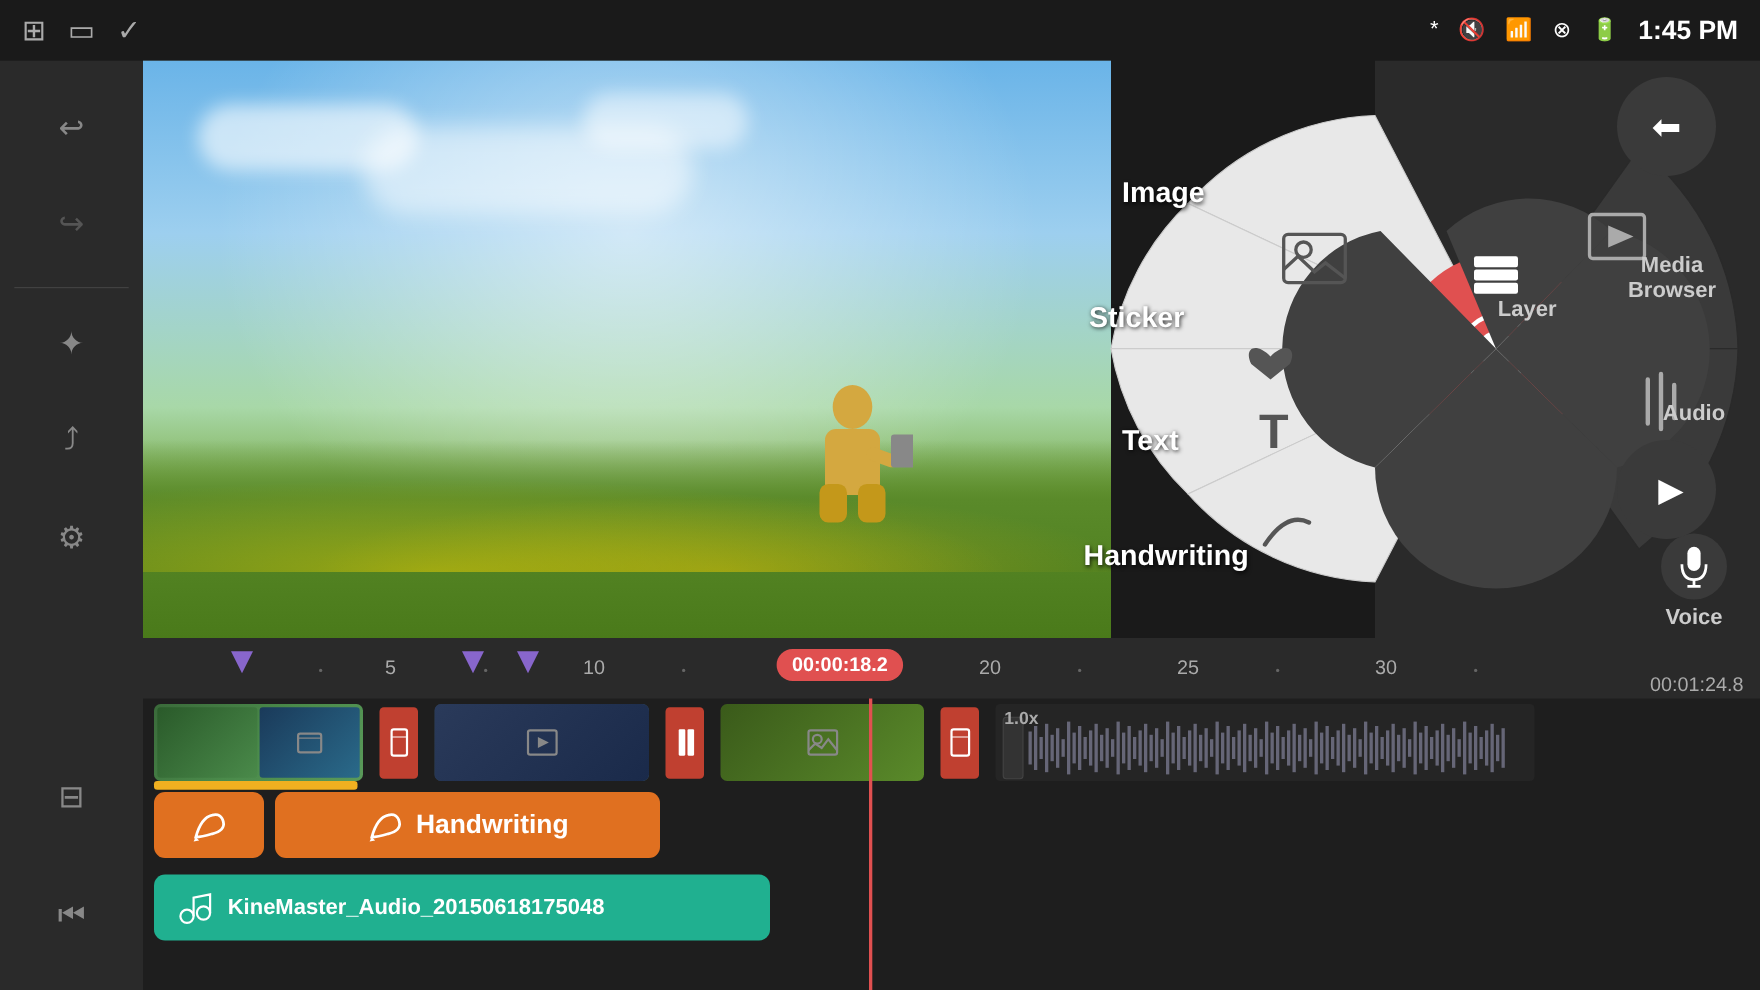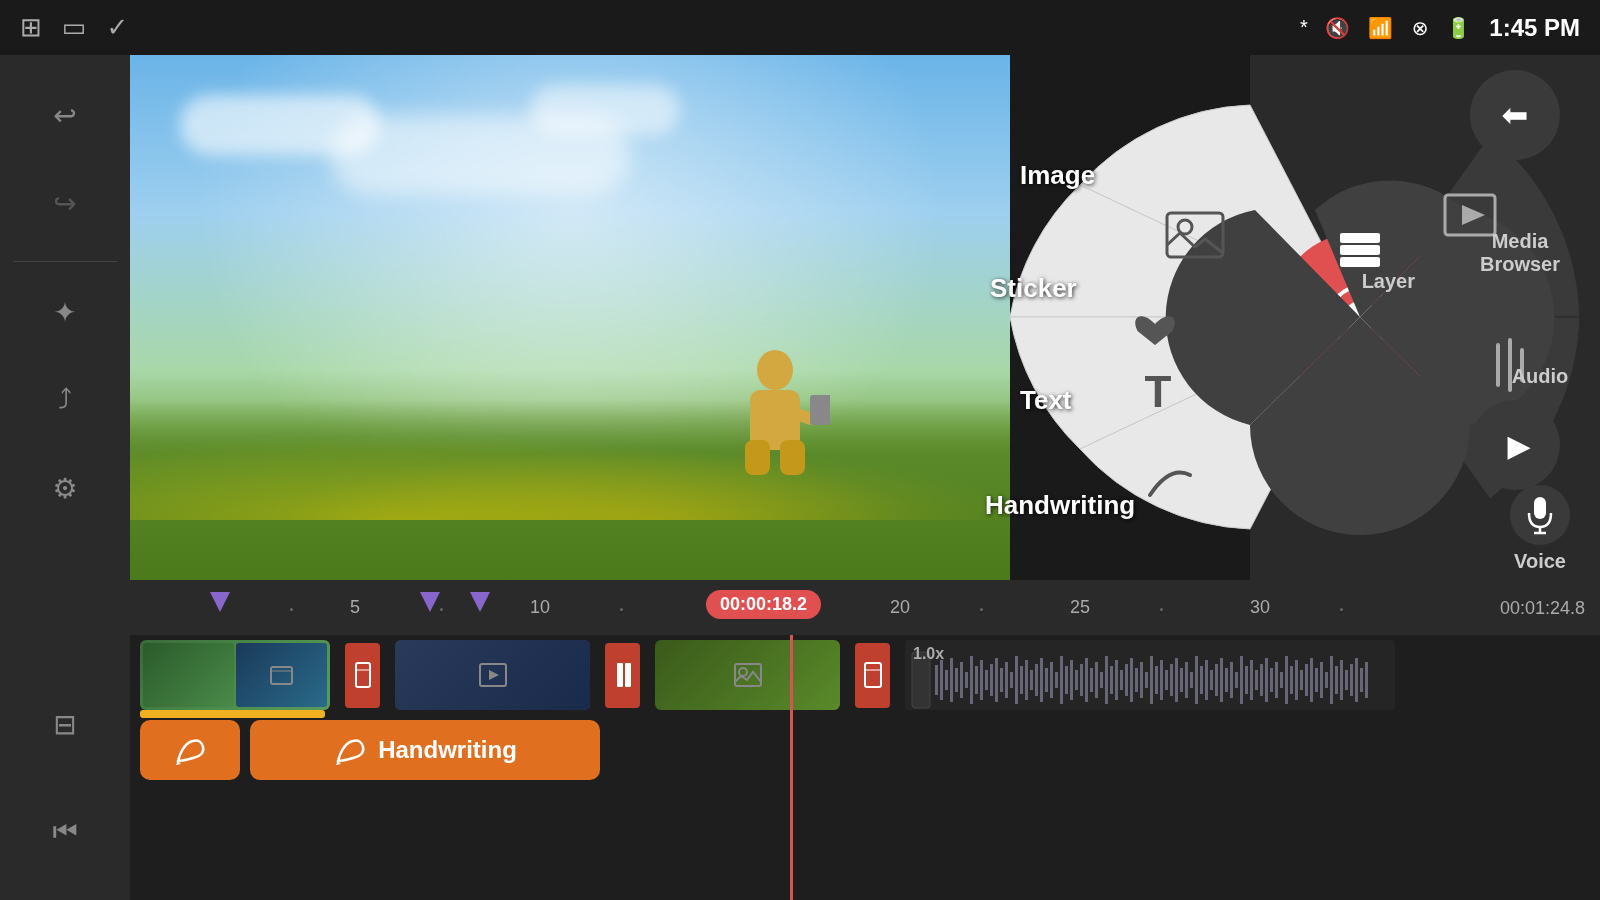--- a/index.html
+++ b/index.html
@@ -350,21 +350,21 @@
 
     <span style="position:absolute;left:220px;color:#aaa;font-size:18px;">5</span>
     <span style="position:absolute;left:400px;color:#aaa;font-size:18px;">10</span>
     <span style="position:absolute;left:580px;color:#aaa;font-size:18px;">15</span>
     <span style="position:absolute;left:760px;color:#aaa;font-size:18px;">20</span>
     <span style="position:absolute;left:940px;color:#aaa;font-size:18px;">25</span>
     <span style="position:absolute;left:1120px;color:#aaa;font-size:18px;">30</span>
 
     <div style="position:absolute;top:10px;left:576px;background:#e05050;color:white;padding:4px 14px;border-radius:15px;font-size:18px;font-weight:bold;z-index:20;">00:00:18.2</div>
 
-    <div style="position:absolute;right:15px;top:18px;color:#aaa;font-size:18px;">00:01:24.8</div>
+    <div style="position:absolute;right:15px;top:32px;color:#aaa;font-size:18px;">00:01:24.8</div>
 
     <div style="position:absolute;top:28px;left:160px;width:3px;height:3px;background:#666;border-radius:50%;"></div>
     <div style="position:absolute;top:28px;left:310px;width:3px;height:3px;background:#666;border-radius:50%;"></div>
     <div style="position:absolute;top:28px;left:490px;width:3px;height:3px;background:#666;border-radius:50%;"></div>
     <div style="position:absolute;top:28px;left:670px;width:3px;height:3px;background:#666;border-radius:50%;"></div>
     <div style="position:absolute;top:28px;left:850px;width:3px;height:3px;background:#666;border-radius:50%;"></div>
     <div style="position:absolute;top:28px;left:1030px;width:3px;height:3px;background:#666;border-radius:50%;"></div>
     <div style="position:absolute;top:28px;left:1210px;width:3px;height:3px;background:#666;border-radius:50%;"></div>
   </div>
 
@@ -535,13 +535,21 @@
 
     <div class="hw-btn-orange hw-btn-large">
       <svg width="35" height="35" viewBox="0 0 35 35">
         <path d="M 5 28 Q 10 10 20 8 Q 28 6 30 14 Q 32 22 20 25 Q 10 28 5 28 Z" fill="none" stroke="white" stroke-width="2.5" stroke-linecap="round"></path>
         <path d="M 5 28 L 3 32 L 8 31 Z" fill="white"></path>
       </svg>
       <span style="font-size:24px;font-weight:bold;">Handwriting</span>
     </div>
   </div>
 
+  <div class="audio-track">
+    <svg width="35" height="35" viewBox="0 0 35 35">
+      <circle cx="10" cy="25" r="6" fill="none" stroke="white" stroke-width="2"></circle>
+      <circle cx="25" cy="22" r="6" fill="none" stroke="white" stroke-width="2"></circle>
+      <polyline points="16,25 16,8 31,5 31,22" fill="none" stroke="white" stroke-width="2"></polyline>
+    </svg>
+    <span style="font-size:20px;font-weight:bold;">KineMaster_Audio_20150618175048</span>
+  </div>
 </div>
 
 </body></html>

